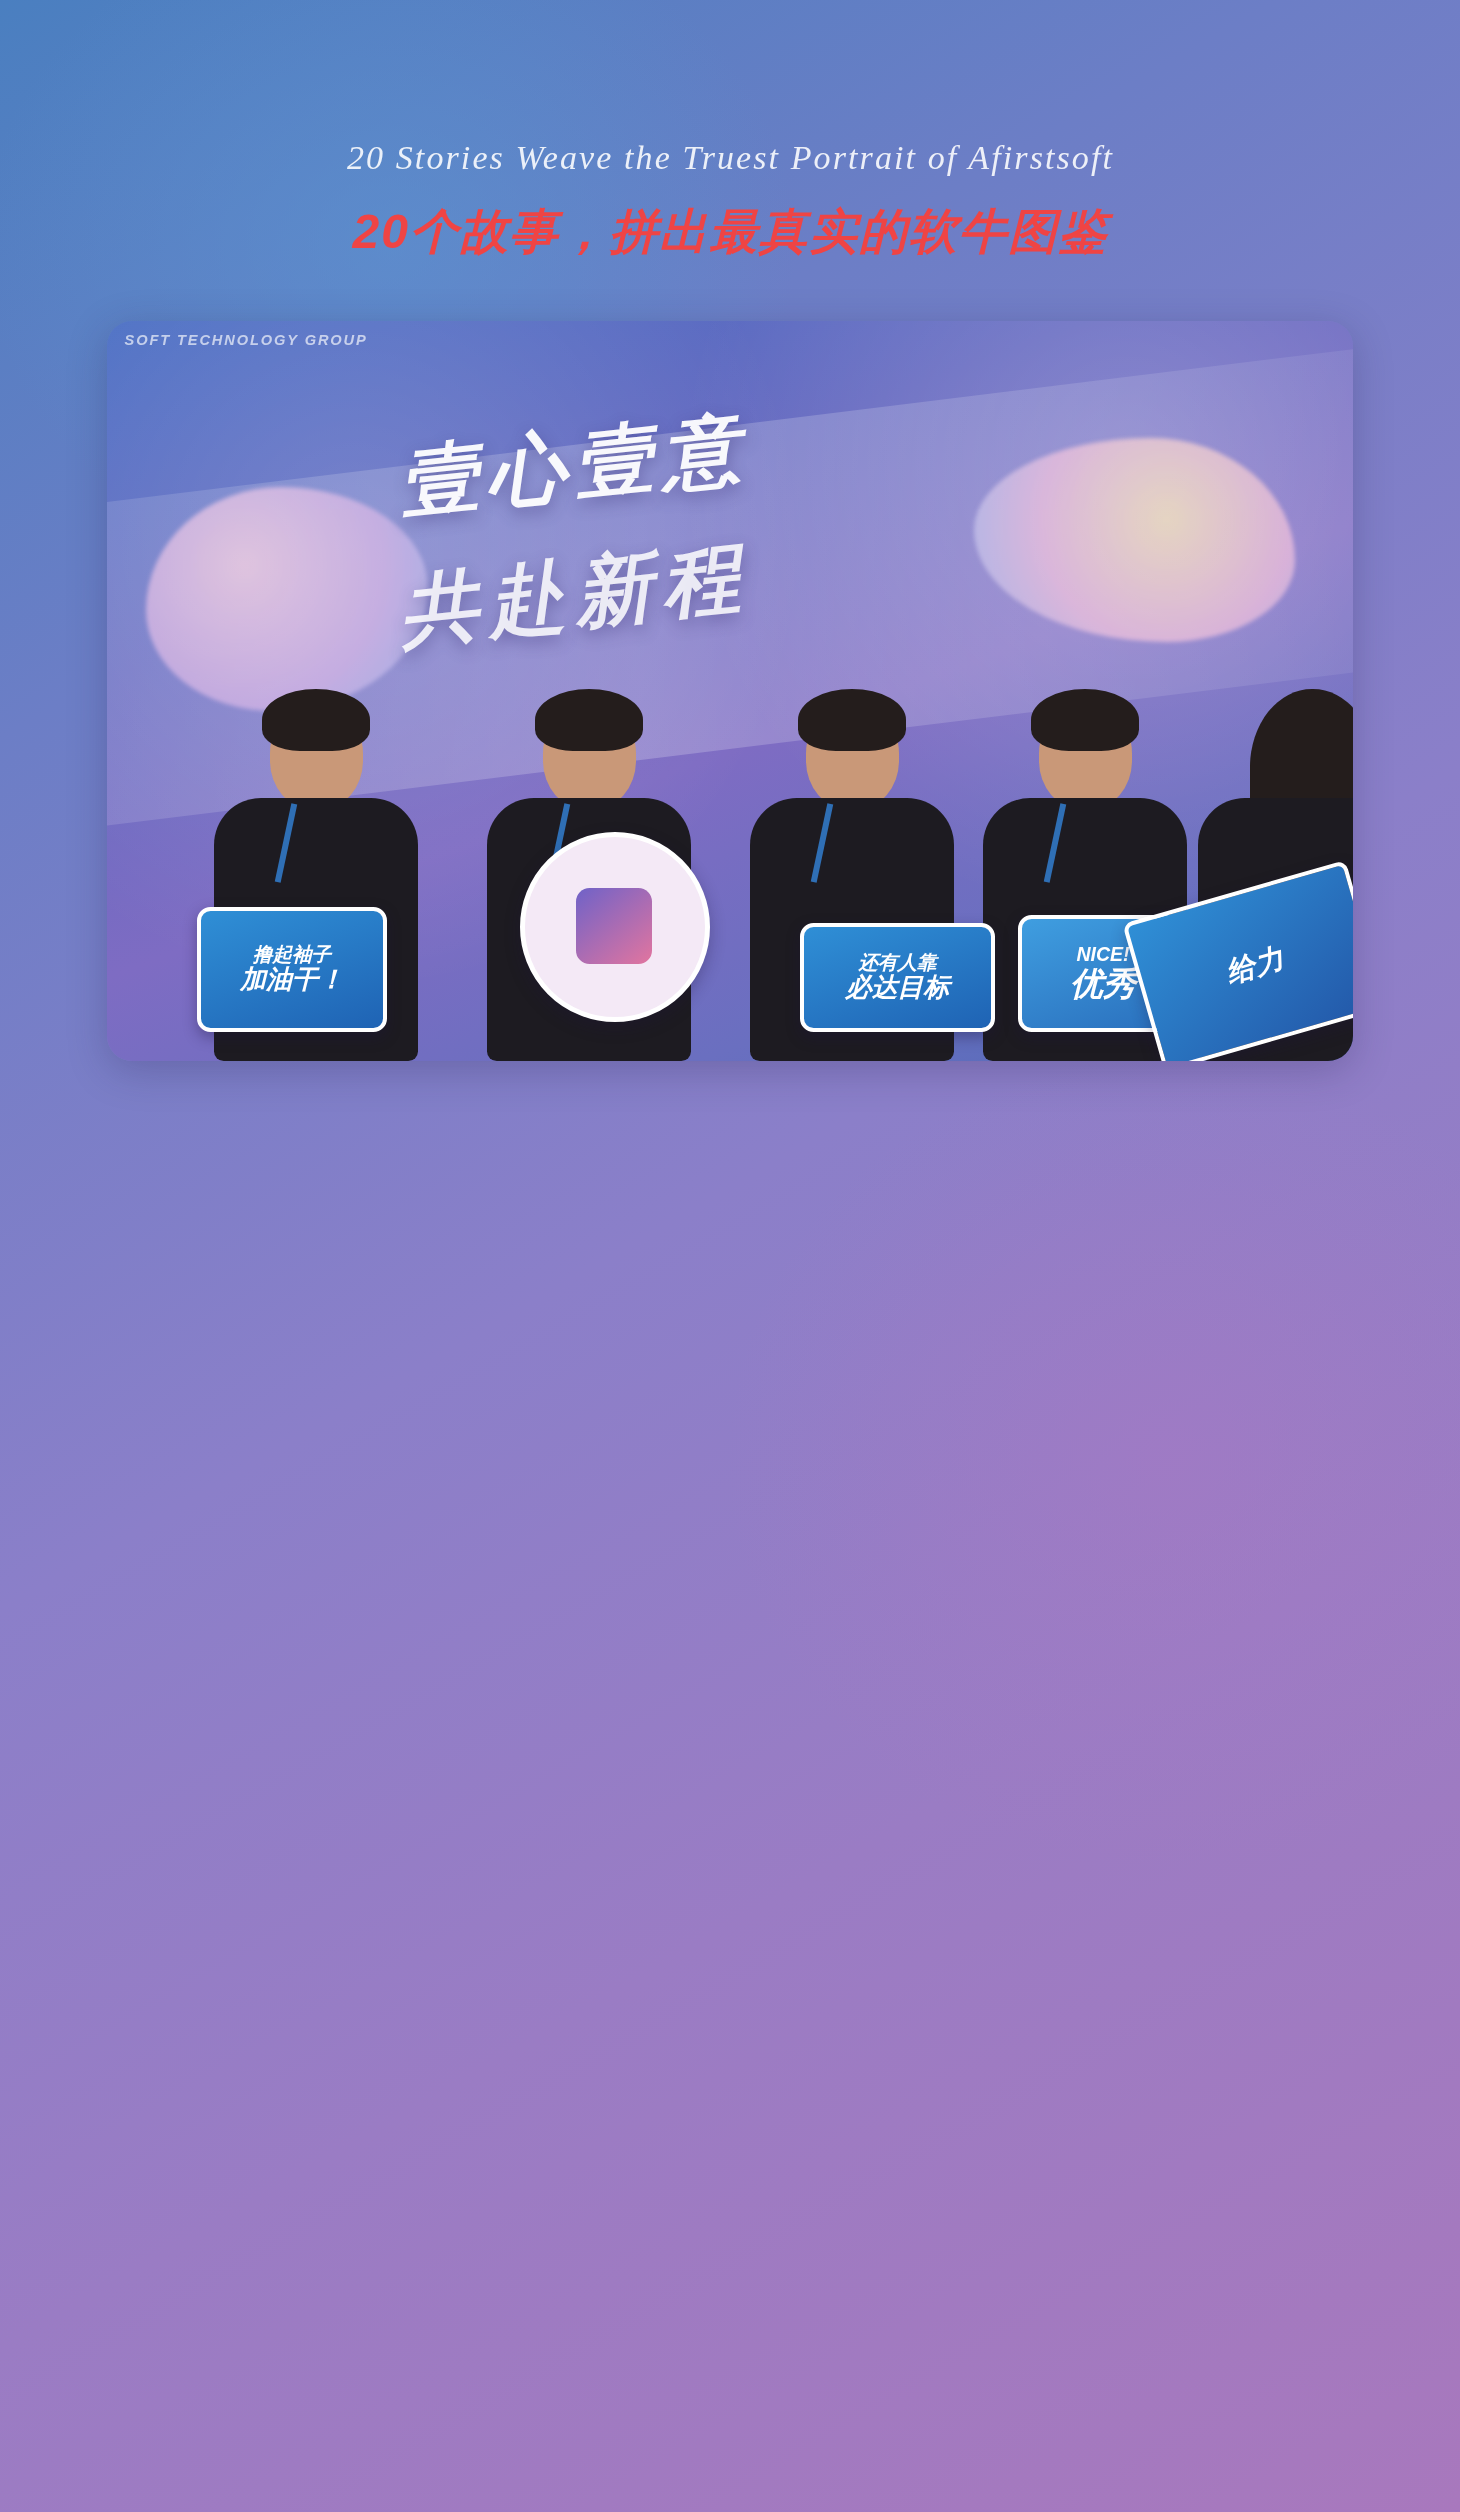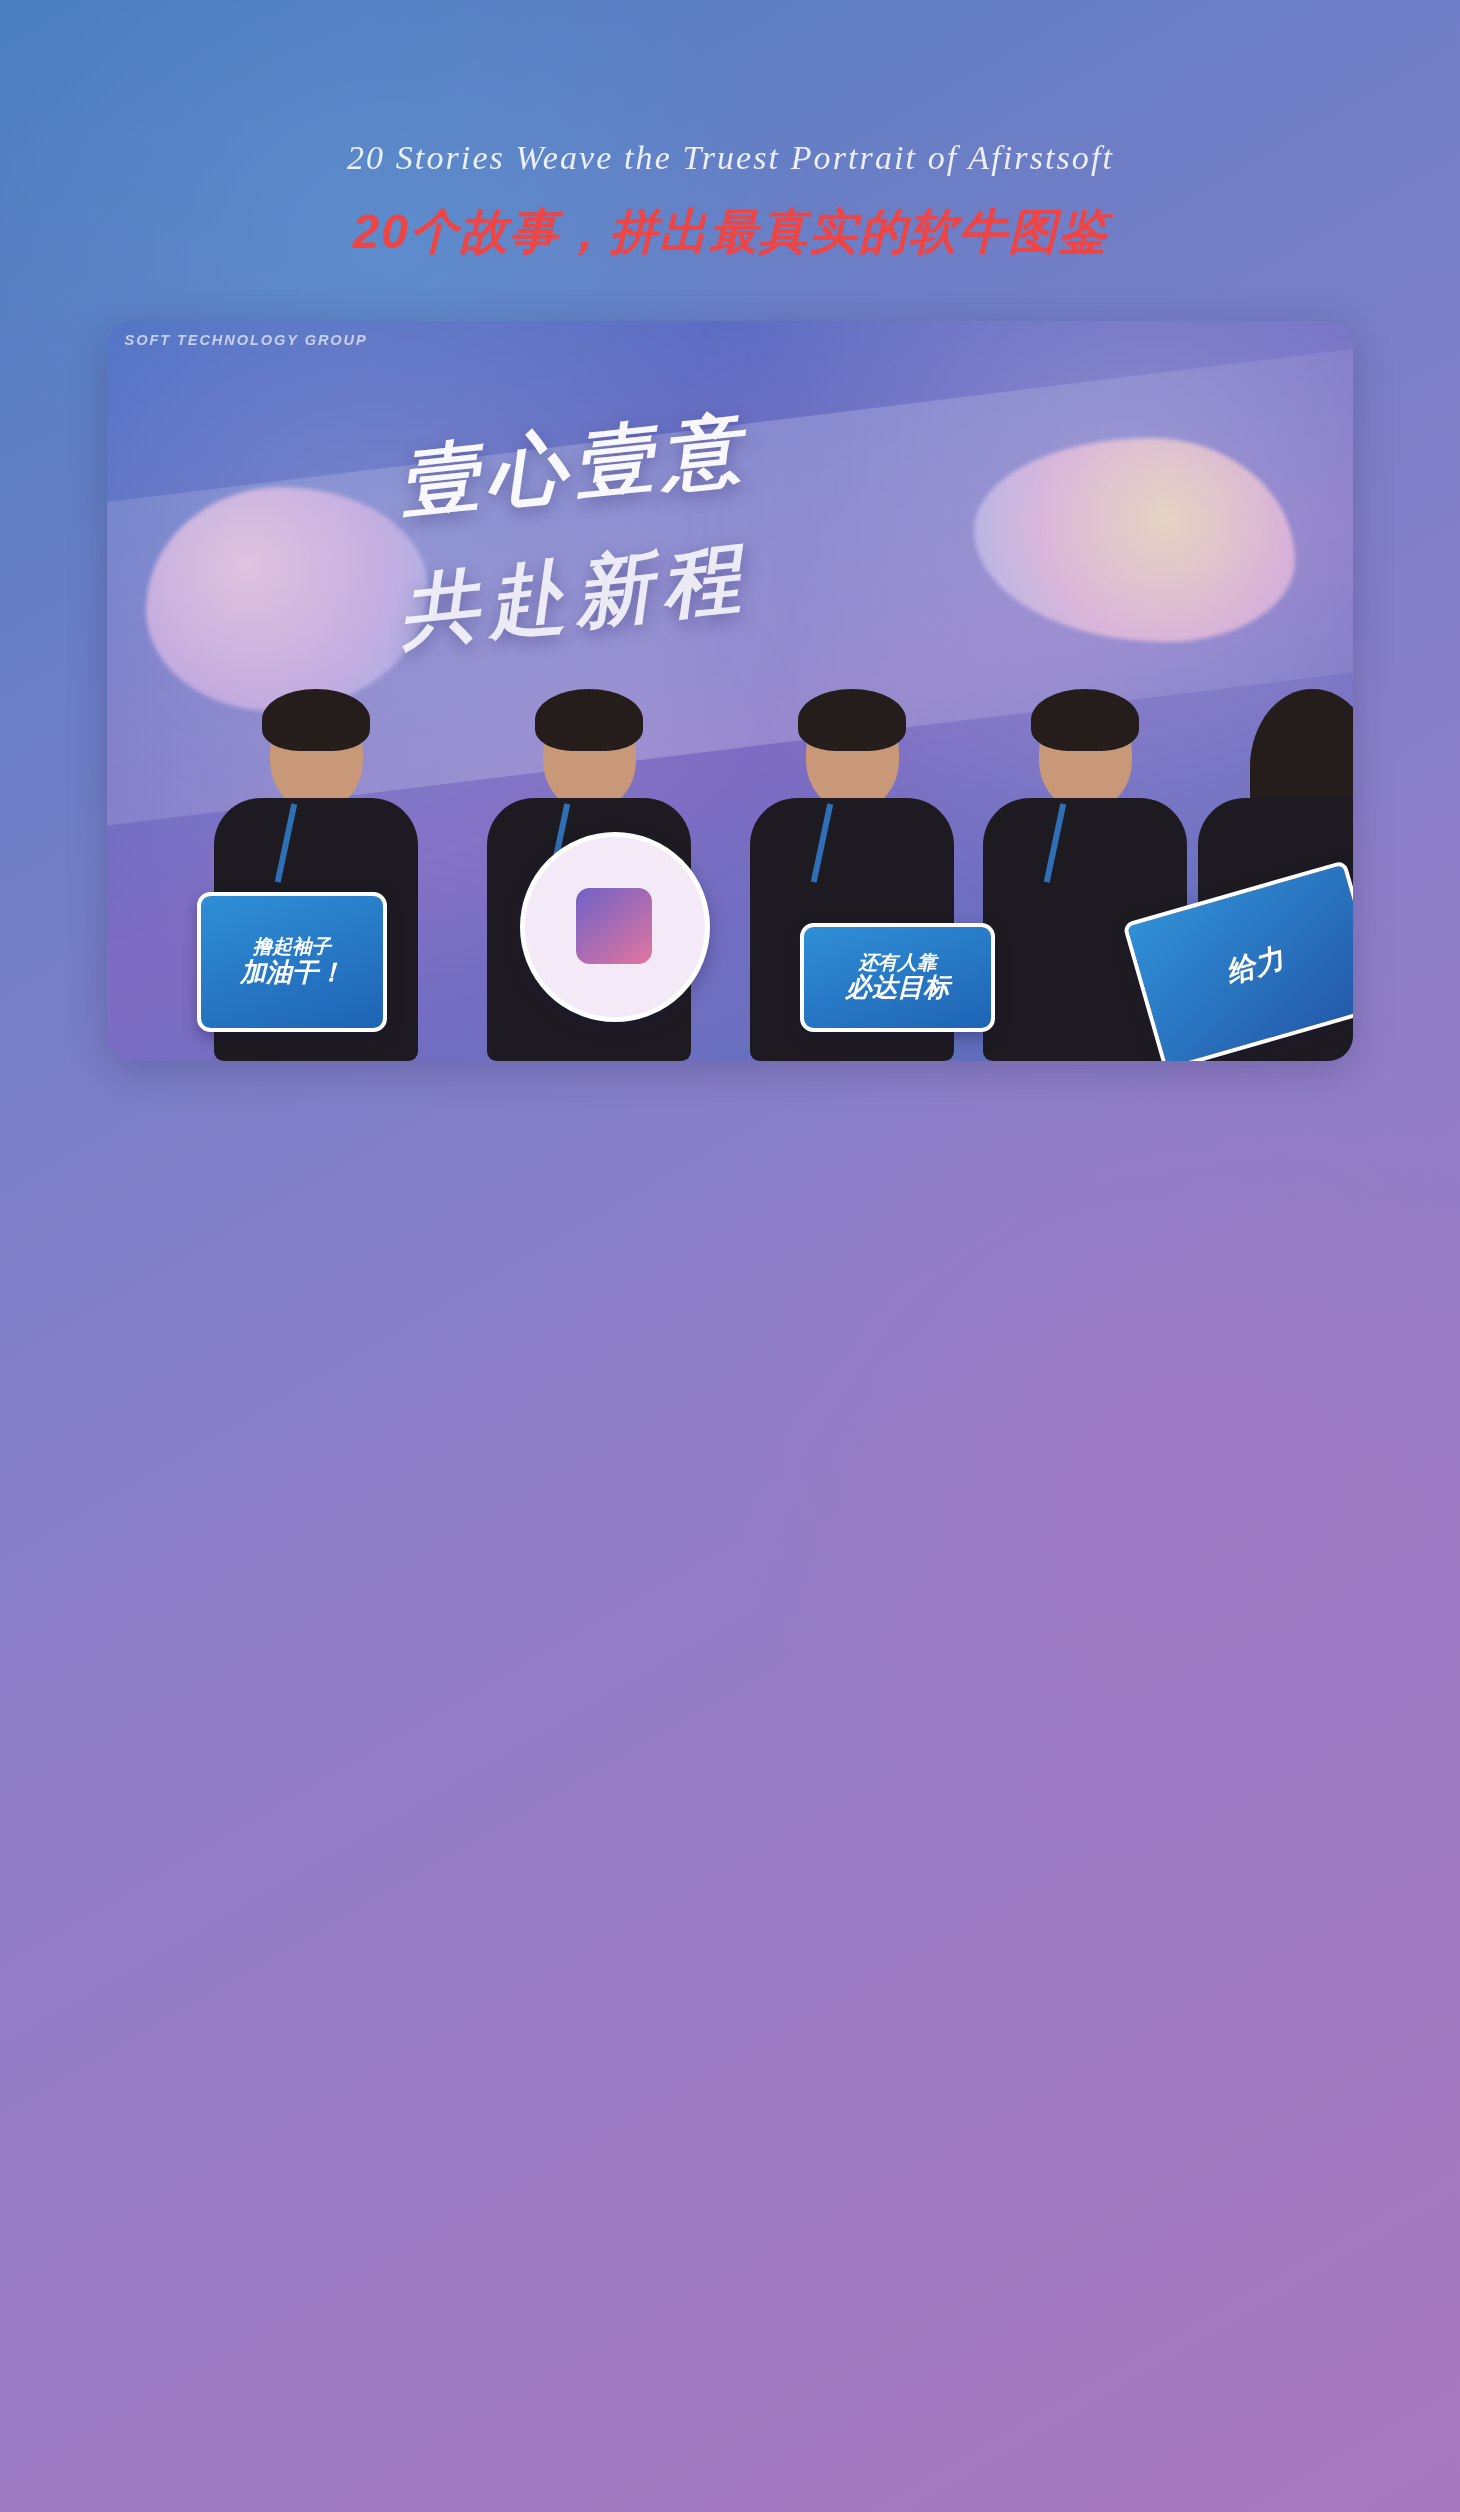--- a/index.html
+++ b/index.html
@@ -198,21 +198,21 @@
     align-items: center;
     text-align: center;
     line-height: 1.15;
     box-shadow: 0 5.8px 13.6px rgba(30,20,60,0.35);
     border: 4.9px solid #ffffff;
     padding: 5.8px 9.7px;
     box-sizing: border-box;
   }
   .sign .l1 { font-size: 19.5px; }
   .sign .l2 { font-size: 26px; }
-  .sign-a { left: 90px; width: 190px; height: 140px; background: linear-gradient(160deg,#2f8fd6,#1f63b4); }
+  .sign-a { left: 90px; width: 190px; height: 125px; background: linear-gradient(160deg,#2f8fd6,#1f63b4); }
   .sign-c { left: 693px; width: 195px; height: 109px; background: linear-gradient(160deg,#2f8fd6,#1f63b4); }
   .sign-d { left: 911px; width: 170px; height: 117px; background: linear-gradient(160deg,#3f9ee0,#2a6fbd); }
   .sign-d .l2 { font-size: 33px; }
   .round-sign {
     position: absolute;
     left: 413px; bottom: 39px;
     width: 180px; height: 180px;
     border-radius: 50%;
     background: #f4e9f6;
     border: 5.8px solid #ffffff;
@@ -319,20 +319,24 @@
             <span class="l2">加油干！</span>
           </div>
 
           <div class="round-sign"></div>
 
           <div class="sign sign-c">
             <span class="l1">还有人靠</span>
             <span class="l2">必达目标</span>
           </div>
 
+          <div class="sign sign-d">
+            <span class="l1">NICE!</span>
+            <span class="l2">优秀</span>
+          </div>
 
           <div class="ribbon">给力</div>
         </div>
       </div>
     </div>
 
   </div>
 </div>
 
 

